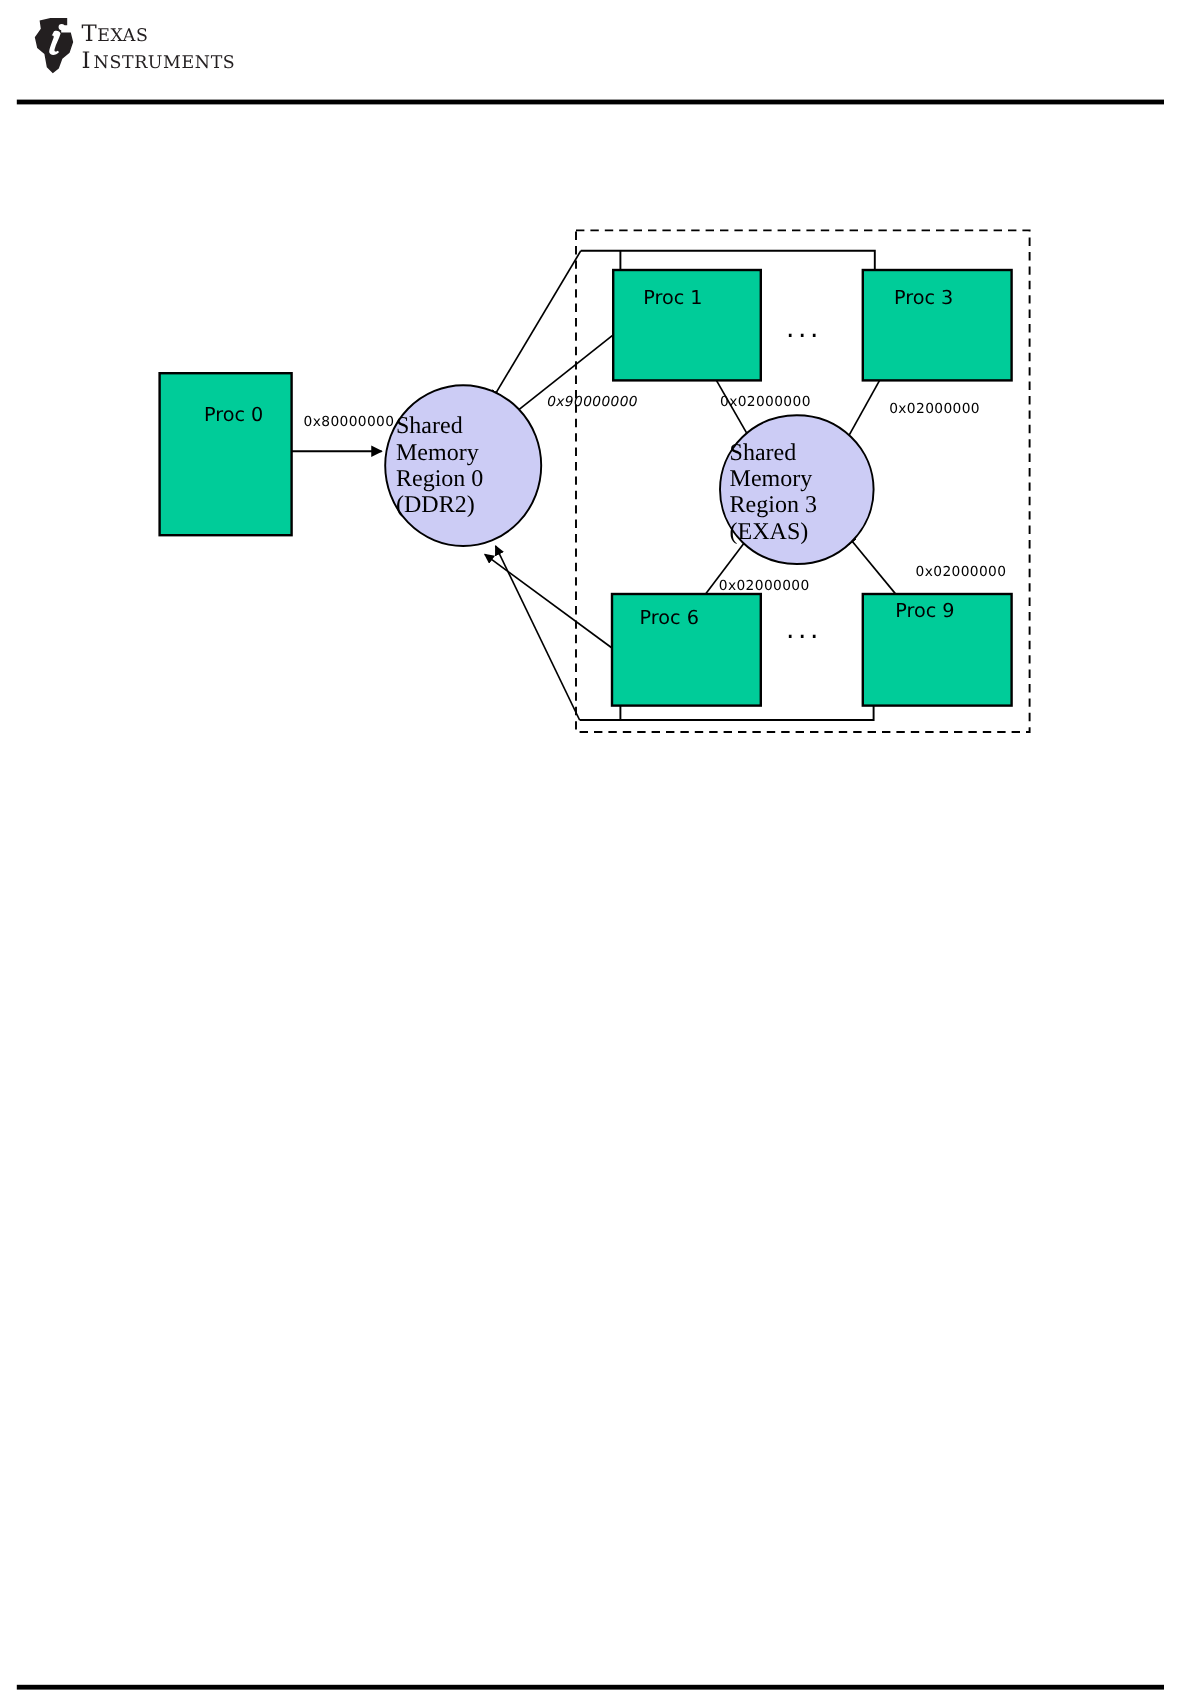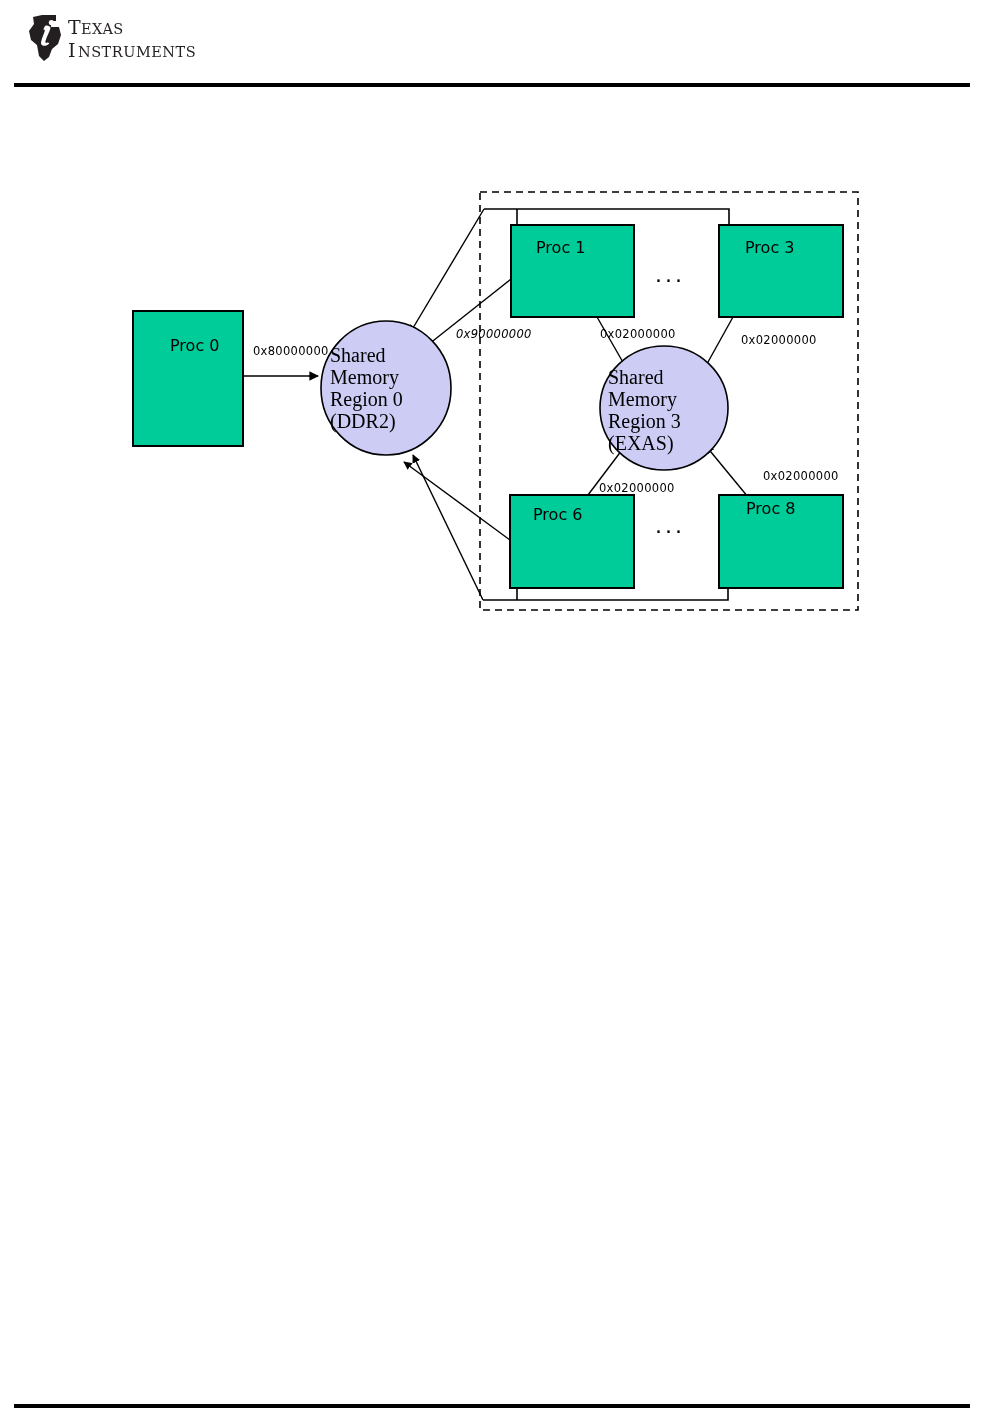--- a/index.html
+++ b/index.html
@@ -158,21 +158,21 @@
     <rect x="719" y="495" width="124" height="93" fill="#00CC99" stroke="#000000" stroke-width="2"></rect>
 
     <ellipse cx="386" cy="388" rx="65" ry="67" fill="#CCCCF5" stroke="#000000" stroke-width="1.6"></ellipse>
     <ellipse cx="664" cy="408" rx="64" ry="62" fill="#CCCCF5" stroke="#000000" stroke-width="1.6"></ellipse>
   </svg>
 
   <div class="proc-label" style="left:158px; top:336px;margin-left:12px;">Proc 0</div>
   <div class="proc-label" style="left:536px; top:238px;">Proc 1</div>
   <div class="proc-label" style="left:745px; top:238px;">Proc 3</div>
   <div class="proc-label" style="left:533px; top:505px;">Proc 6</div>
-  <div class="proc-label" style="left:746px; top:499px;">Proc 8</div>
+  <div class="proc-label" style="left:746px; top:499px;">Proc 9</div>
 
   <div class="circle-label" style="left:330px; top:344px; width:112px;">
     <div>Shared</div>
     <div>Memory</div>
     <div>Region 0</div>
     <div>(DDR2)</div>
   </div>
 
   <div class="circle-label" style="left:608px; top:366px; width:112px;">
     <div>Shared</div>

